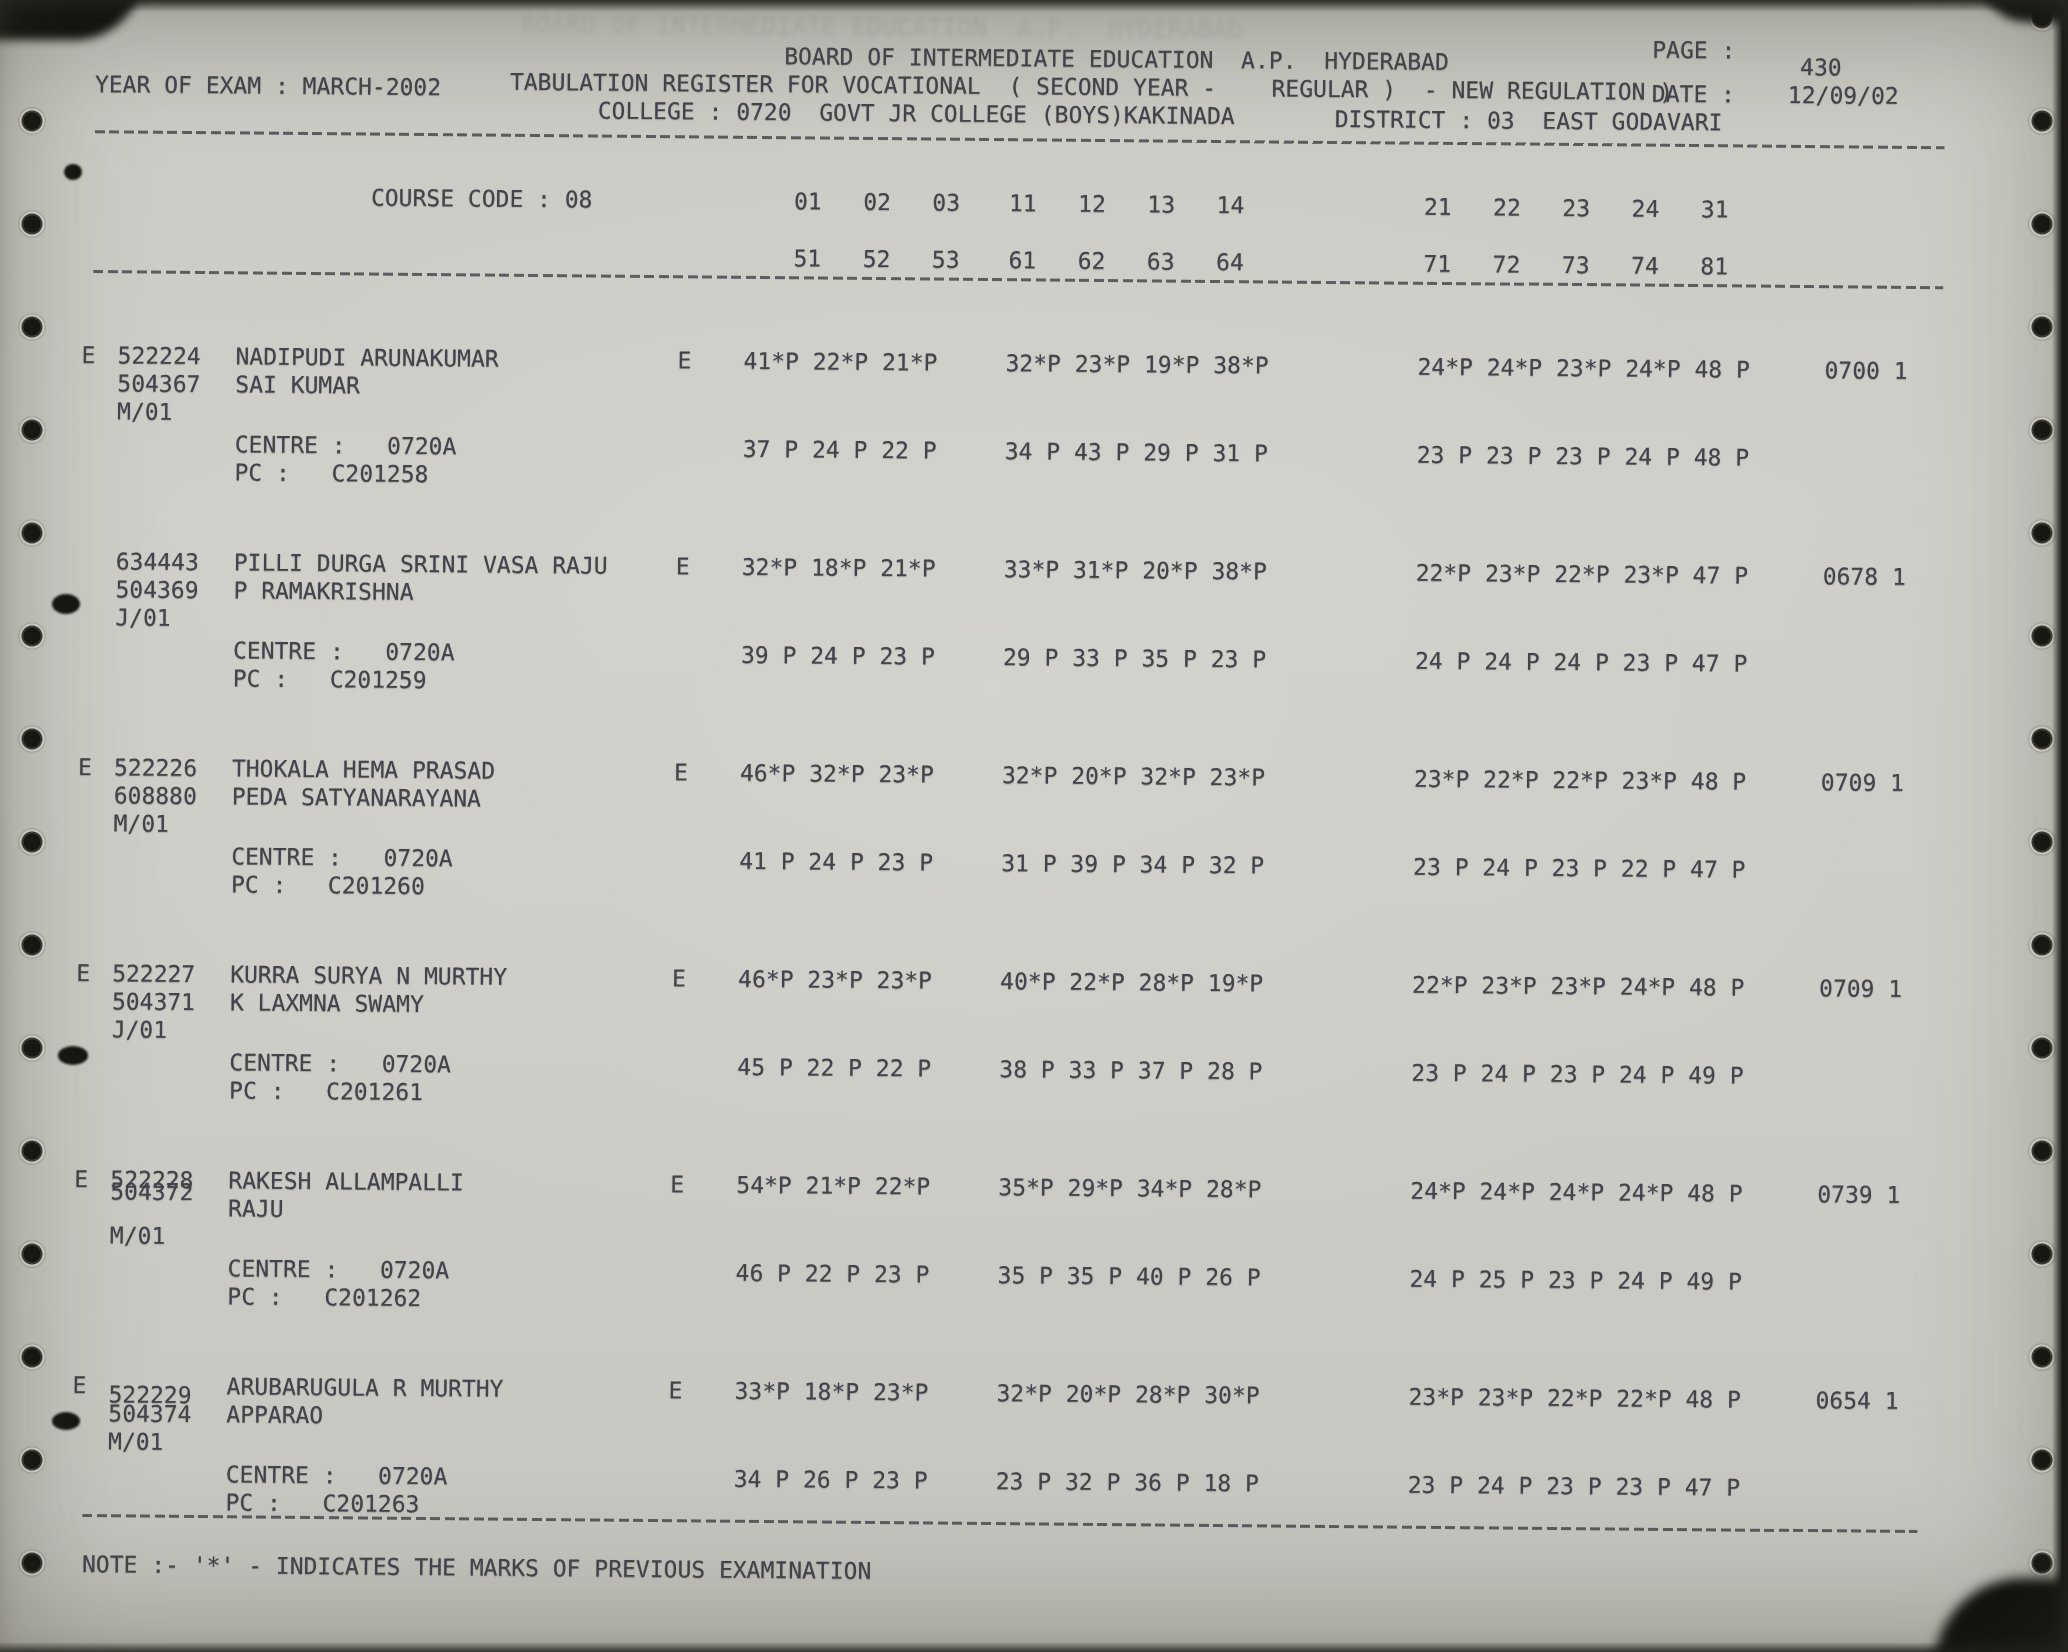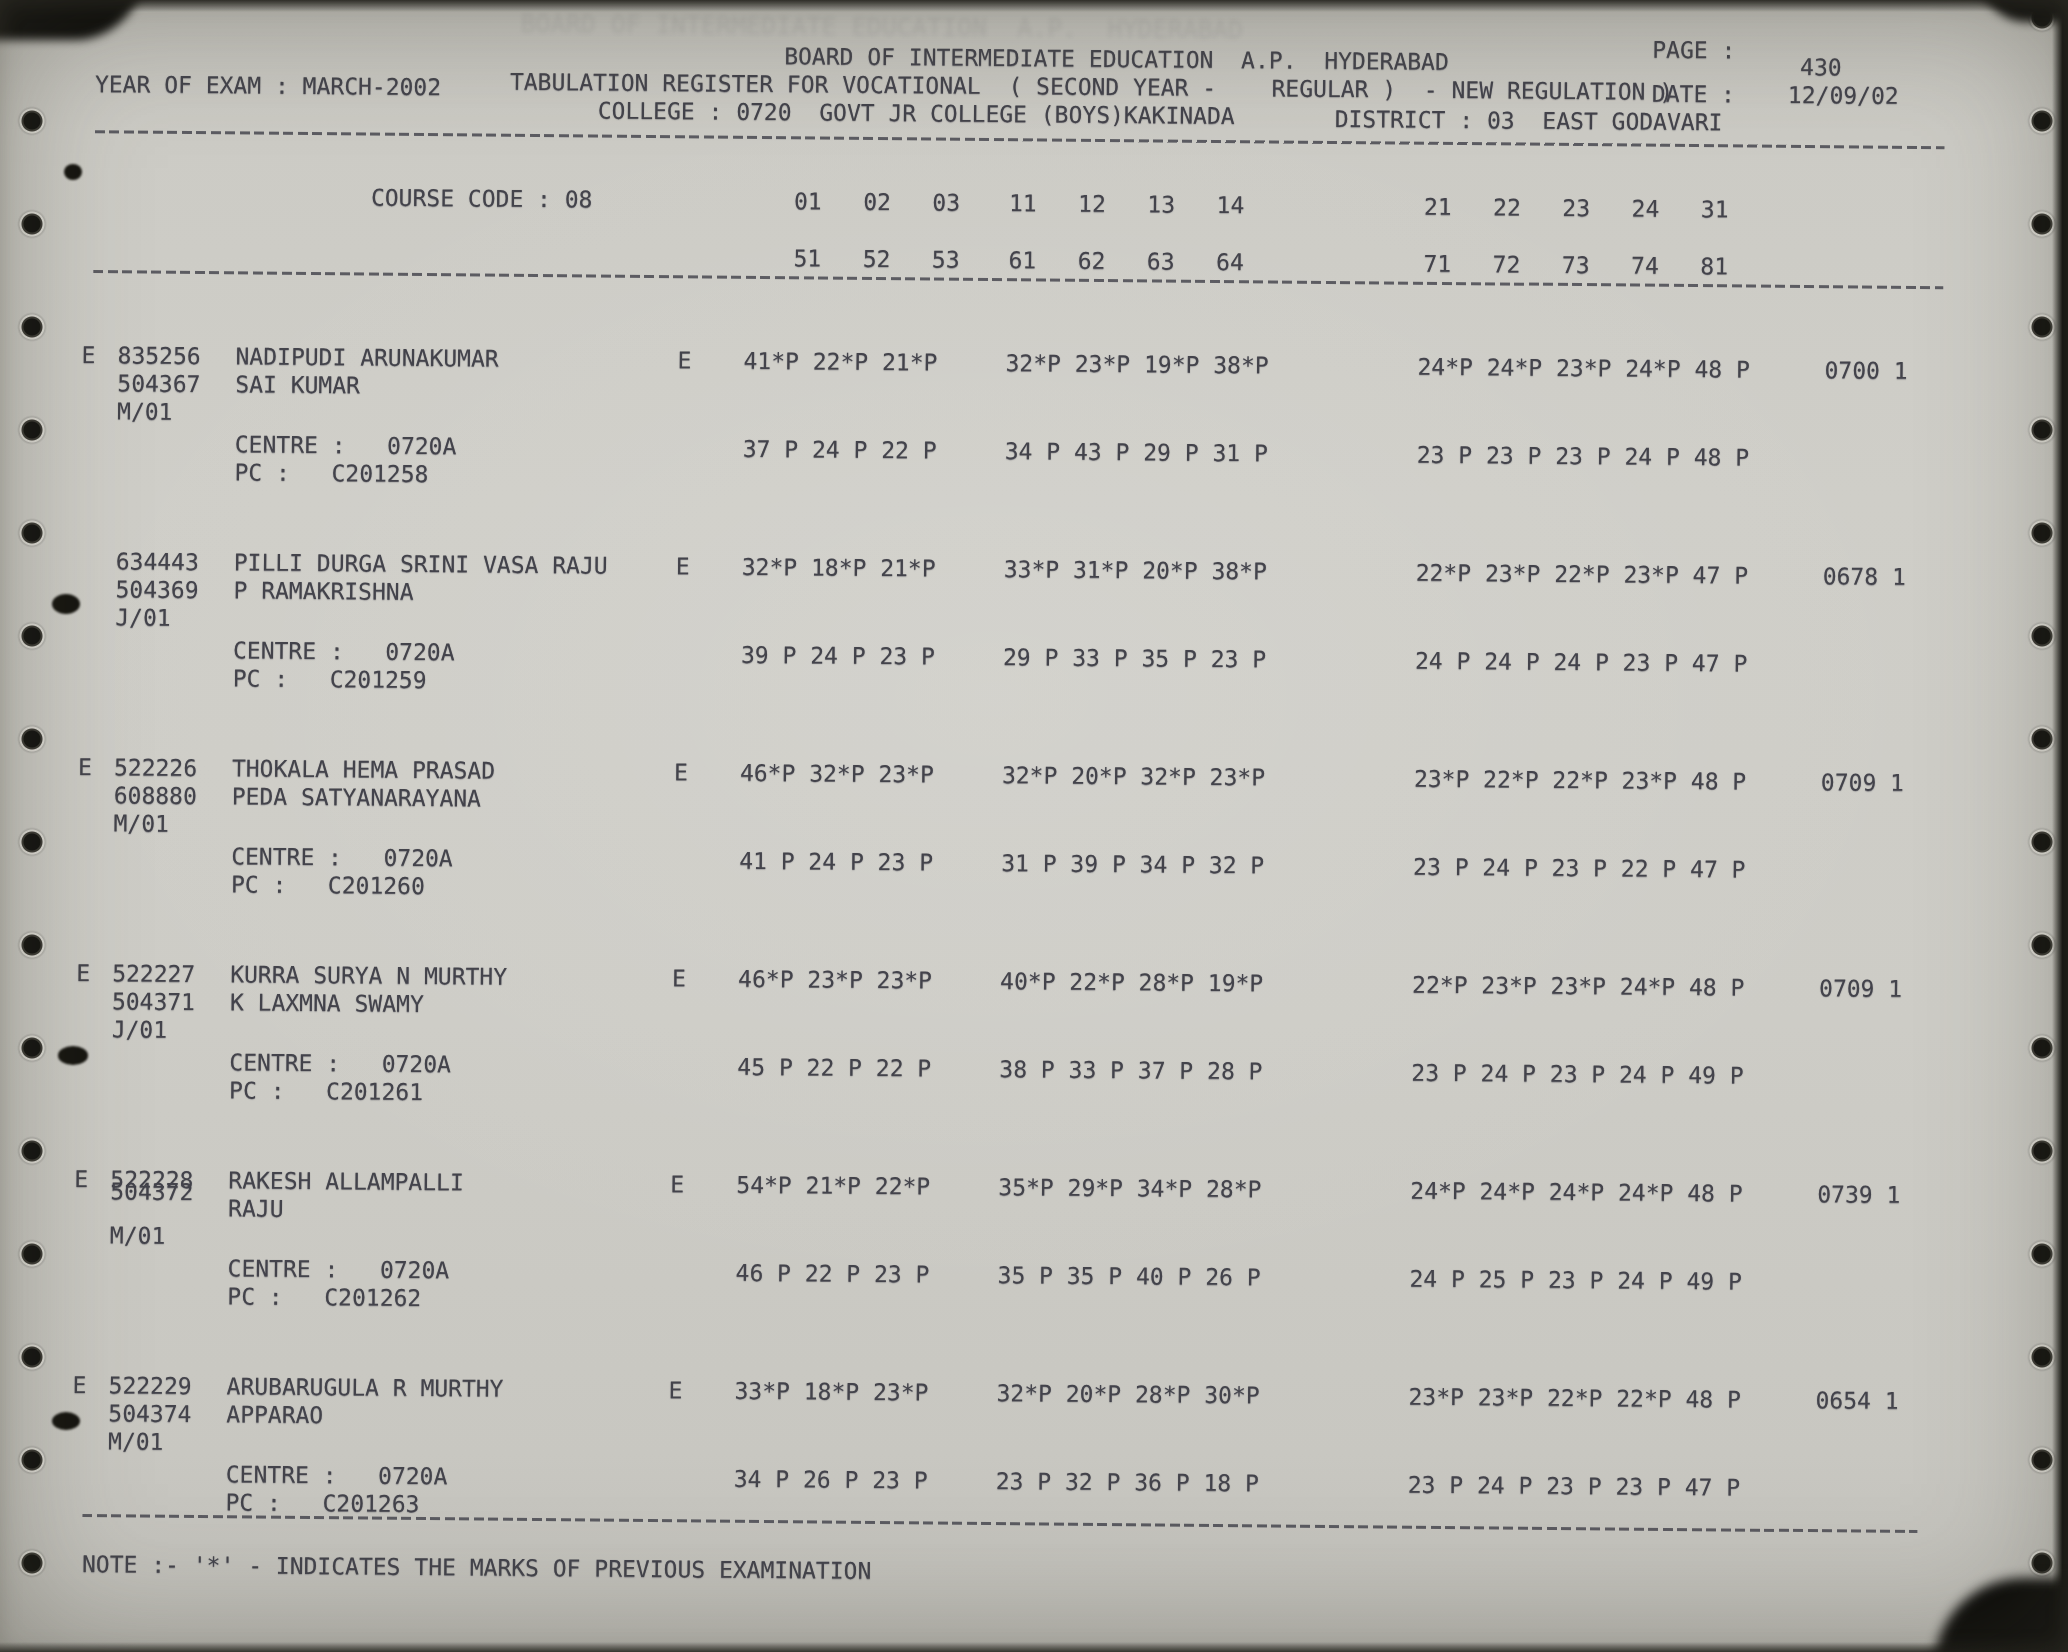--- a/index.html
+++ b/index.html
@@ -68,21 +68,21 @@
       <span class="t" style="left:1010px;top:183px">11   12   13   14</span>
       <span class="t" style="left:1425px;top:183px">21   22   23   24   31</span>
       <span class="t" style="left:795px;top:240px">51   52   53</span>
       <span class="t" style="left:1010px;top:240px">61   62   63   64</span>
       <span class="t" style="left:1425px;top:240px">71   72   73   74   81</span>
 
       <div class="dash" style="top:270px"></div>
 
       <div class="student" style="top:343px">
         <span class="t" style="left:84px;top:0">E</span>
-        <span class="t" style="left:120px;top:0">835256</span>
+        <span class="t" style="left:120px;top:0">522224</span>
         <span class="t" style="left:238px;top:0">NADIPUDI ARUNAKUMAR</span>
         <span class="t" style="left:680px;top:0">E</span>
         <span class="t" style="left:746px;top:0">41*P 22*P 21*P</span>
         <span class="t" style="left:1008px;top:0">32*P 23*P 19*P 38*P</span>
         <span class="t" style="left:1420px;top:0">24*P 24*P 23*P 24*P 48 P</span>
         <span class="t" style="left:1827px;top:0">0700 1</span>
         <span class="t" style="left:120px;top:28px">504367</span>
         <span class="t" style="left:238px;top:28px">SAI KUMAR</span>
         <span class="t" style="left:120px;top:56px">M/01</span>
         <span class="t" style="left:238px;top:88px">CENTRE :   0720A</span>
@@ -163,21 +163,21 @@
         <span class="t" style="left:120px;top:56px">M/01</span>
         <span class="t" style="left:238px;top:88px">CENTRE :   0720A</span>
         <span class="t" style="left:746px;top:88px">46 P 22 P 23 P</span>
         <span class="t" style="left:1008px;top:88px">35 P 35 P 40 P 26 P</span>
         <span class="t" style="left:1420px;top:88px">24 P 25 P 23 P 24 P 49 P</span>
         <span class="t" style="left:238px;top:116px">PC :   C201262</span>
       </div>
 
       <div class="student" style="top:1373px">
         <span class="t" style="left:84px;top:0">E</span>
-        <span class="t" style="left:120px;top:0">522229</span>
+        <span class="t" style="left:120px;top:9px">522229</span>
         <span class="t" style="left:238px;top:0">ARUBARUGULA R MURTHY</span>
         <span class="t" style="left:680px;top:0">E</span>
         <span class="t" style="left:746px;top:0">33*P 18*P 23*P</span>
         <span class="t" style="left:1008px;top:0">32*P 20*P 28*P 30*P</span>
         <span class="t" style="left:1420px;top:0">23*P 23*P 22*P 22*P 48 P</span>
         <span class="t" style="left:1827px;top:0">0654 1</span>
         <span class="t" style="left:120px;top:28px">504374</span>
         <span class="t" style="left:238px;top:28px">APPARAO</span>
         <span class="t" style="left:120px;top:56px">M/01</span>
         <span class="t" style="left:238px;top:88px">CENTRE :   0720A</span>

